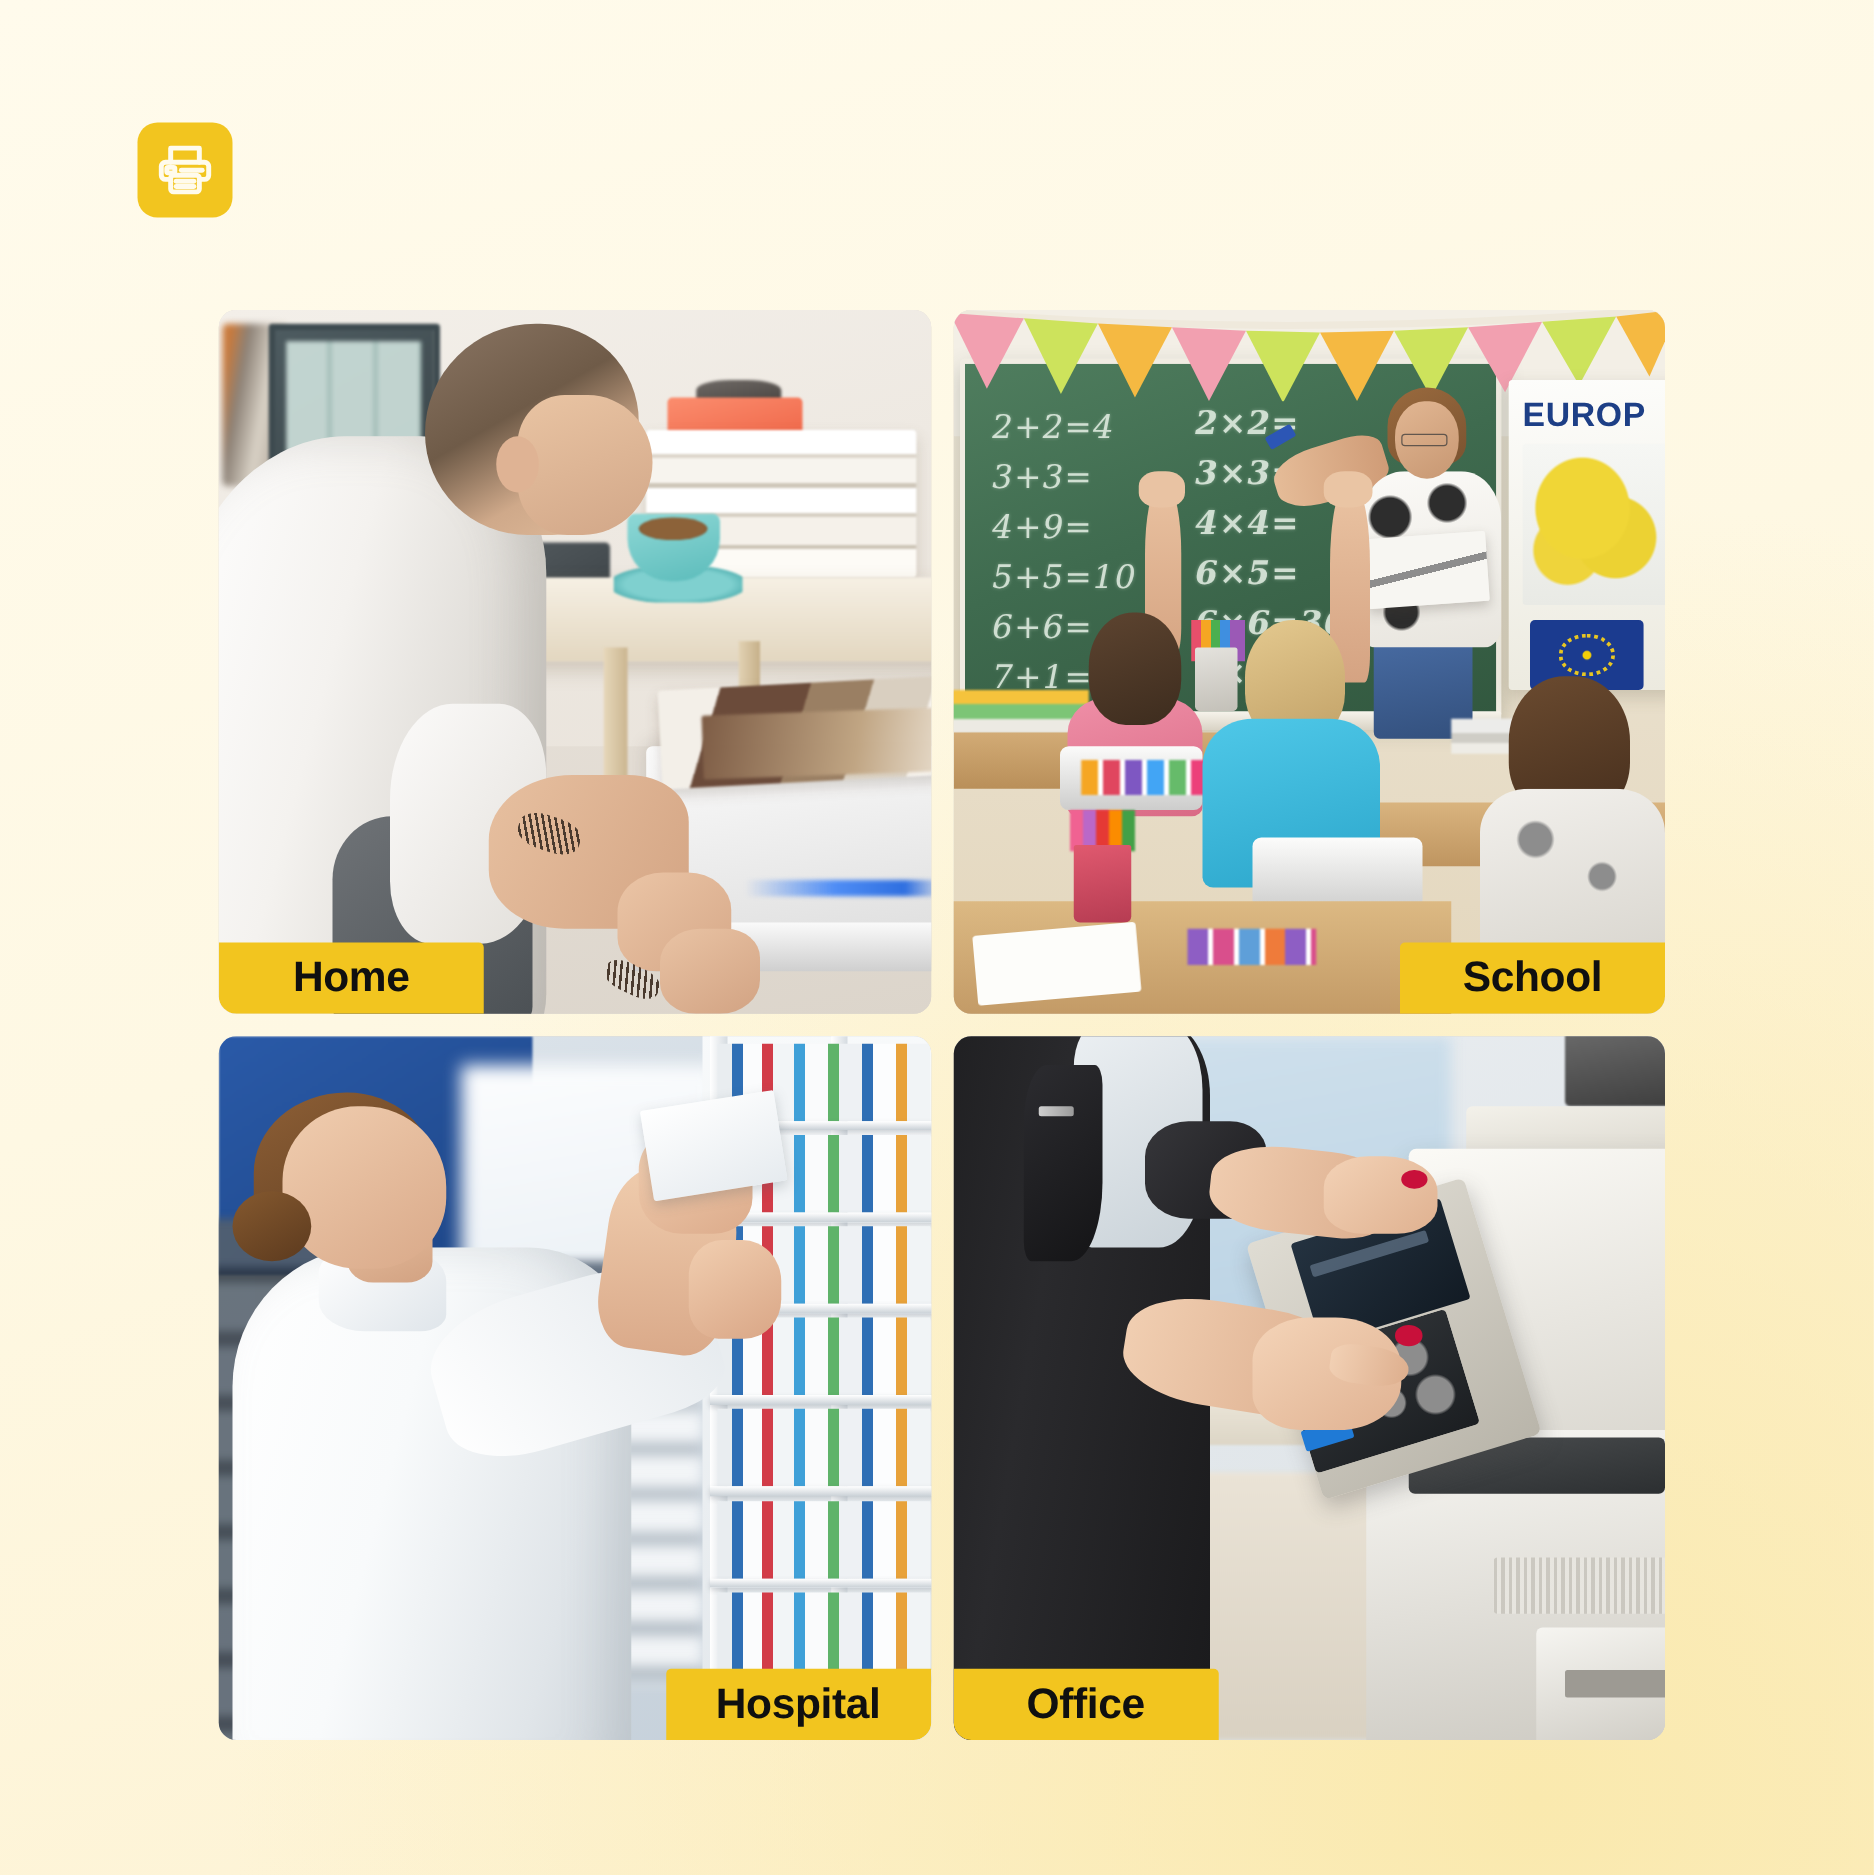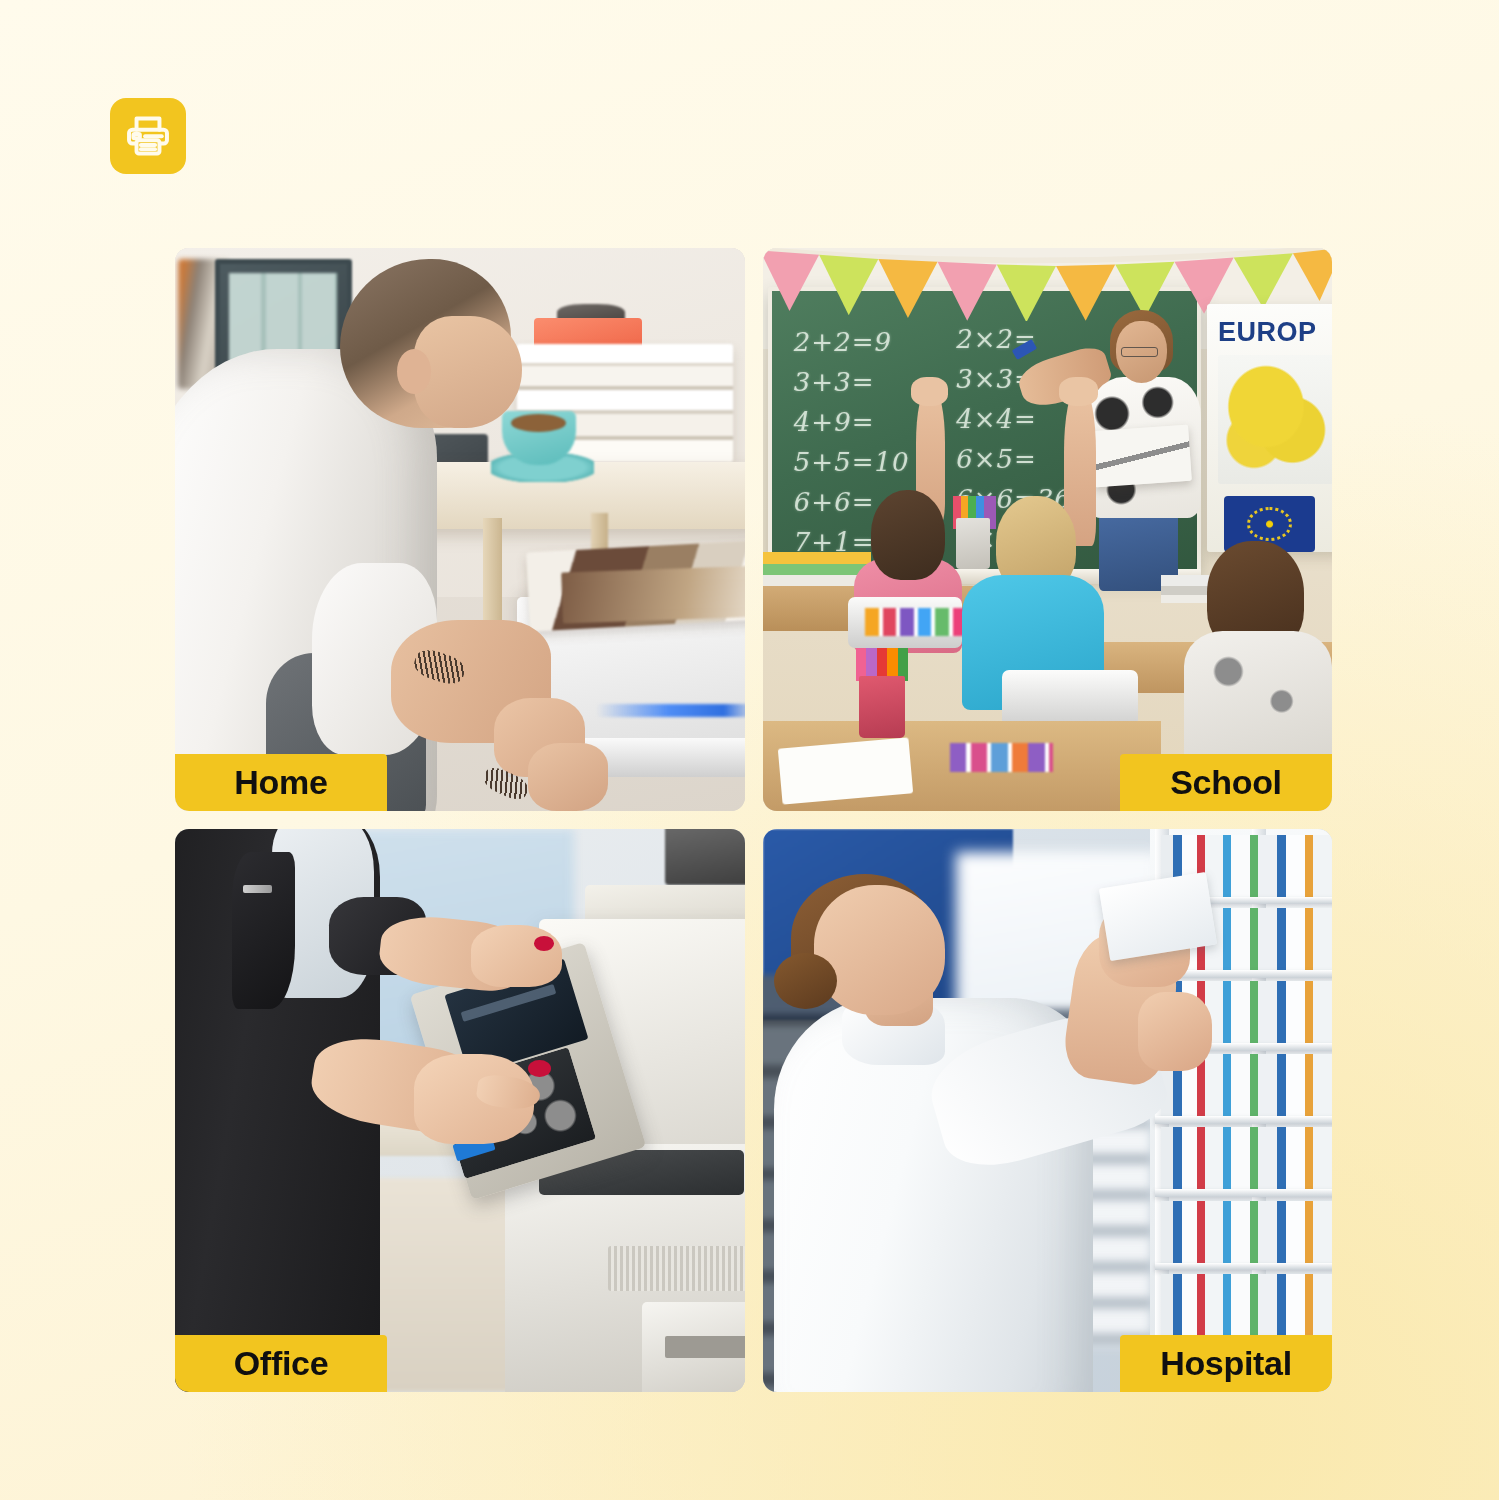--- a/index.html
+++ b/index.html
@@ -193,21 +193,21 @@
     box-shadow:0 8px 18px rgba(60,70,55,.25); }
   .sch-board-ledge { left:1%; top:57%; width:76%; height:2.6%;
     background:linear-gradient(180deg,#f7f4ec,#d9d3c5); border-radius:2px; }
   .chalk {
     position:absolute; color:#e4efe4; font-size:26px;
     font-family:"DejaVu Serif", serif; font-style:italic;
     opacity:.88; letter-spacing:1px; white-space:nowrap;
     text-shadow:0 0 3px rgba(230,245,230,.45); filter:blur(.5px);
   }
   .chalk-colA { left:5.5%; top:14%; }
-  .chalk-colB { left:34%; top:13.5%; }
+  .chalk-colB { left:34%; top:13.5%;font-weight:bold; }
   .chalk div { margin-bottom:10px; }
 
   .bunting { left:-2%; top:-1%; width:104%; height:14%; }
 
   .sch-poster { left:78%; top:10%; width:24%; height:44%;
     background:linear-gradient(175deg,#fdfdfb,#eceadf); border-radius:3px;
     box-shadow:0 5px 14px rgba(90,85,70,.22); }
   .sch-poster-t { left:80%; top:12.5%; width:21%; height:5%;
     color:#1d3f86; font-size:27px; font-weight:bold;
     font-family:"Liberation Sans", sans-serif; letter-spacing:.5px;
@@ -518,21 +518,21 @@
     <div class="badge left">Home</div>
   </div>
 
   <div class="card">
     <div class="photo">
       <div class="b sch-bg"></div>
       <div class="b sch-wall"></div>
       <div class="b sch-board"></div>
 
       <div class="chalk chalk-colA">
-        <div>2+2=9</div>
+        <div>2+2=4</div>
         <div>3+3=</div>
         <div>4+9=</div>
         <div>5+5=10</div>
         <div>6+6=</div>
         <div>7+1=</div>
       </div>
       <div class="chalk chalk-colB">
         <div>2×2=</div>
         <div>3×3=</div>
         <div>4×4=</div>
@@ -594,20 +594,65 @@
       <div class="b sch-kid3-head"></div>
       <div class="b sch-kid3-body"></div>
       <div class="b sch-chair2"></div>
       <div class="b sch-desk3"></div>
       <div class="b sch-pens2"></div>
       <div class="b sch-cup2"></div>
       <div class="b sch-paint2"></div>
       <div class="b sch-paper2"></div>
     </div>
     <div class="badge right">School</div>
+  </div>
+
+  <div class="card">
+    <div class="photo">
+      <div class="b hos-bg"></div>
+      <div class="b hos-blue"></div>
+      <div class="b hos-bright"></div>
+      <div class="b hos-bgshelf"></div>
+      <div class="b hos-bgred"></div>
+      <div class="b hos-bgdark"></div>
+      <div class="b hos-darkshelf"></div>
+
+      <div class="b hos-shelfunit"></div>
+      <div class="hos-shelf-col" style="left:69%"></div>
+      <div class="hos-shelf-col" style="left:86%"></div>
+
+      <div class="hos-meds" style="left:70%; top:1%;  width:30%; height:11%"></div>
+      <div class="hos-shelfline" style="left:69%; top:12%; width:33%; height:1.4%"></div>
+      <div class="hos-meds" style="left:70%; top:14%; width:30%; height:11%"></div>
+      <div class="hos-shelfline" style="left:69%; top:25%; width:33%; height:1.4%"></div>
+      <div class="hos-meds" style="left:70%; top:27%; width:30%; height:11%"></div>
+      <div class="hos-shelfline" style="left:69%; top:38%; width:33%; height:1.4%"></div>
+      <div class="hos-meds" style="left:70%; top:40%; width:30%; height:11%"></div>
+      <div class="hos-shelfline" style="left:69%; top:51%; width:33%; height:1.4%"></div>
+      <div class="hos-meds" style="left:70%; top:53%; width:30%; height:11%"></div>
+      <div class="hos-shelfline" style="left:69%; top:64%; width:33%; height:1.4%"></div>
+      <div class="hos-meds" style="left:70%; top:66%; width:30%; height:11%"></div>
+      <div class="hos-shelfline" style="left:69%; top:77%; width:33%; height:1.4%"></div>
+      <div class="hos-meds" style="left:70%; top:79%; width:30%; height:11%"></div>
+      <div class="hos-shelfline" style="left:69%; top:90%; width:33%; height:1.4%"></div>
+      <div class="hos-meds" style="left:70%; top:92%; width:30%; height:9%"></div>
+
+      <div class="b hos-coat"></div>
+      <div class="b hos-arm"></div>
+      <div class="b hos-collar"></div>
+      <div class="b hos-neck"></div>
+      <div class="b hos-hair"></div>
+      <div class="b hos-head"></div>
+      <div class="b hos-bun"></div>
+      <div class="b hos-forearm"></div>
+      <div class="b hos-hand2"></div>
+      <div class="b hos-hand"></div>
+      <div class="b hos-box"></div>
+    </div>
+    <div class="badge right">Hospital</div>
   </div>
 
   <div class="card">
     <div class="photo">
       <div class="b off-bg"></div>
       <div class="b off-window"></div>
       <div class="b off-floor"></div>
       <div class="b off-counter"></div>
       <div class="b off-copier-top"></div>
       <div class="b off-copier-lid"></div>
@@ -631,58 +676,13 @@
       <div class="b off-hand1"></div>
       <div class="b off-nail1"></div>
       <div class="b off-arm2"></div>
       <div class="b off-hand2"></div>
       <div class="b off-finger"></div>
       <div class="b off-nail2"></div>
     </div>
     <div class="badge left">Office</div>
   </div>
 
-  <div class="card">
-    <div class="photo">
-      <div class="b hos-bg"></div>
-      <div class="b hos-blue"></div>
-      <div class="b hos-bright"></div>
-      <div class="b hos-bgshelf"></div>
-      <div class="b hos-bgred"></div>
-      <div class="b hos-bgdark"></div>
-      <div class="b hos-darkshelf"></div>
-
-      <div class="b hos-shelfunit"></div>
-      <div class="hos-shelf-col" style="left:69%"></div>
-      <div class="hos-shelf-col" style="left:86%"></div>
-
-      <div class="hos-meds" style="left:70%; top:1%;  width:30%; height:11%"></div>
-      <div class="hos-shelfline" style="left:69%; top:12%; width:33%; height:1.4%"></div>
-      <div class="hos-meds" style="left:70%; top:14%; width:30%; height:11%"></div>
-      <div class="hos-shelfline" style="left:69%; top:25%; width:33%; height:1.4%"></div>
-      <div class="hos-meds" style="left:70%; top:27%; width:30%; height:11%"></div>
-      <div class="hos-shelfline" style="left:69%; top:38%; width:33%; height:1.4%"></div>
-      <div class="hos-meds" style="left:70%; top:40%; width:30%; height:11%"></div>
-      <div class="hos-shelfline" style="left:69%; top:51%; width:33%; height:1.4%"></div>
-      <div class="hos-meds" style="left:70%; top:53%; width:30%; height:11%"></div>
-      <div class="hos-shelfline" style="left:69%; top:64%; width:33%; height:1.4%"></div>
-      <div class="hos-meds" style="left:70%; top:66%; width:30%; height:11%"></div>
-      <div class="hos-shelfline" style="left:69%; top:77%; width:33%; height:1.4%"></div>
-      <div class="hos-meds" style="left:70%; top:79%; width:30%; height:11%"></div>
-      <div class="hos-shelfline" style="left:69%; top:90%; width:33%; height:1.4%"></div>
-      <div class="hos-meds" style="left:70%; top:92%; width:30%; height:9%"></div>
-
-      <div class="b hos-coat"></div>
-      <div class="b hos-arm"></div>
-      <div class="b hos-collar"></div>
-      <div class="b hos-neck"></div>
-      <div class="b hos-hair"></div>
-      <div class="b hos-head"></div>
-      <div class="b hos-bun"></div>
-      <div class="b hos-forearm"></div>
-      <div class="b hos-hand2"></div>
-      <div class="b hos-hand"></div>
-      <div class="b hos-box"></div>
-    </div>
-    <div class="badge right">Hospital</div>
-  </div>
-
 </div>
 
 </body></html>

